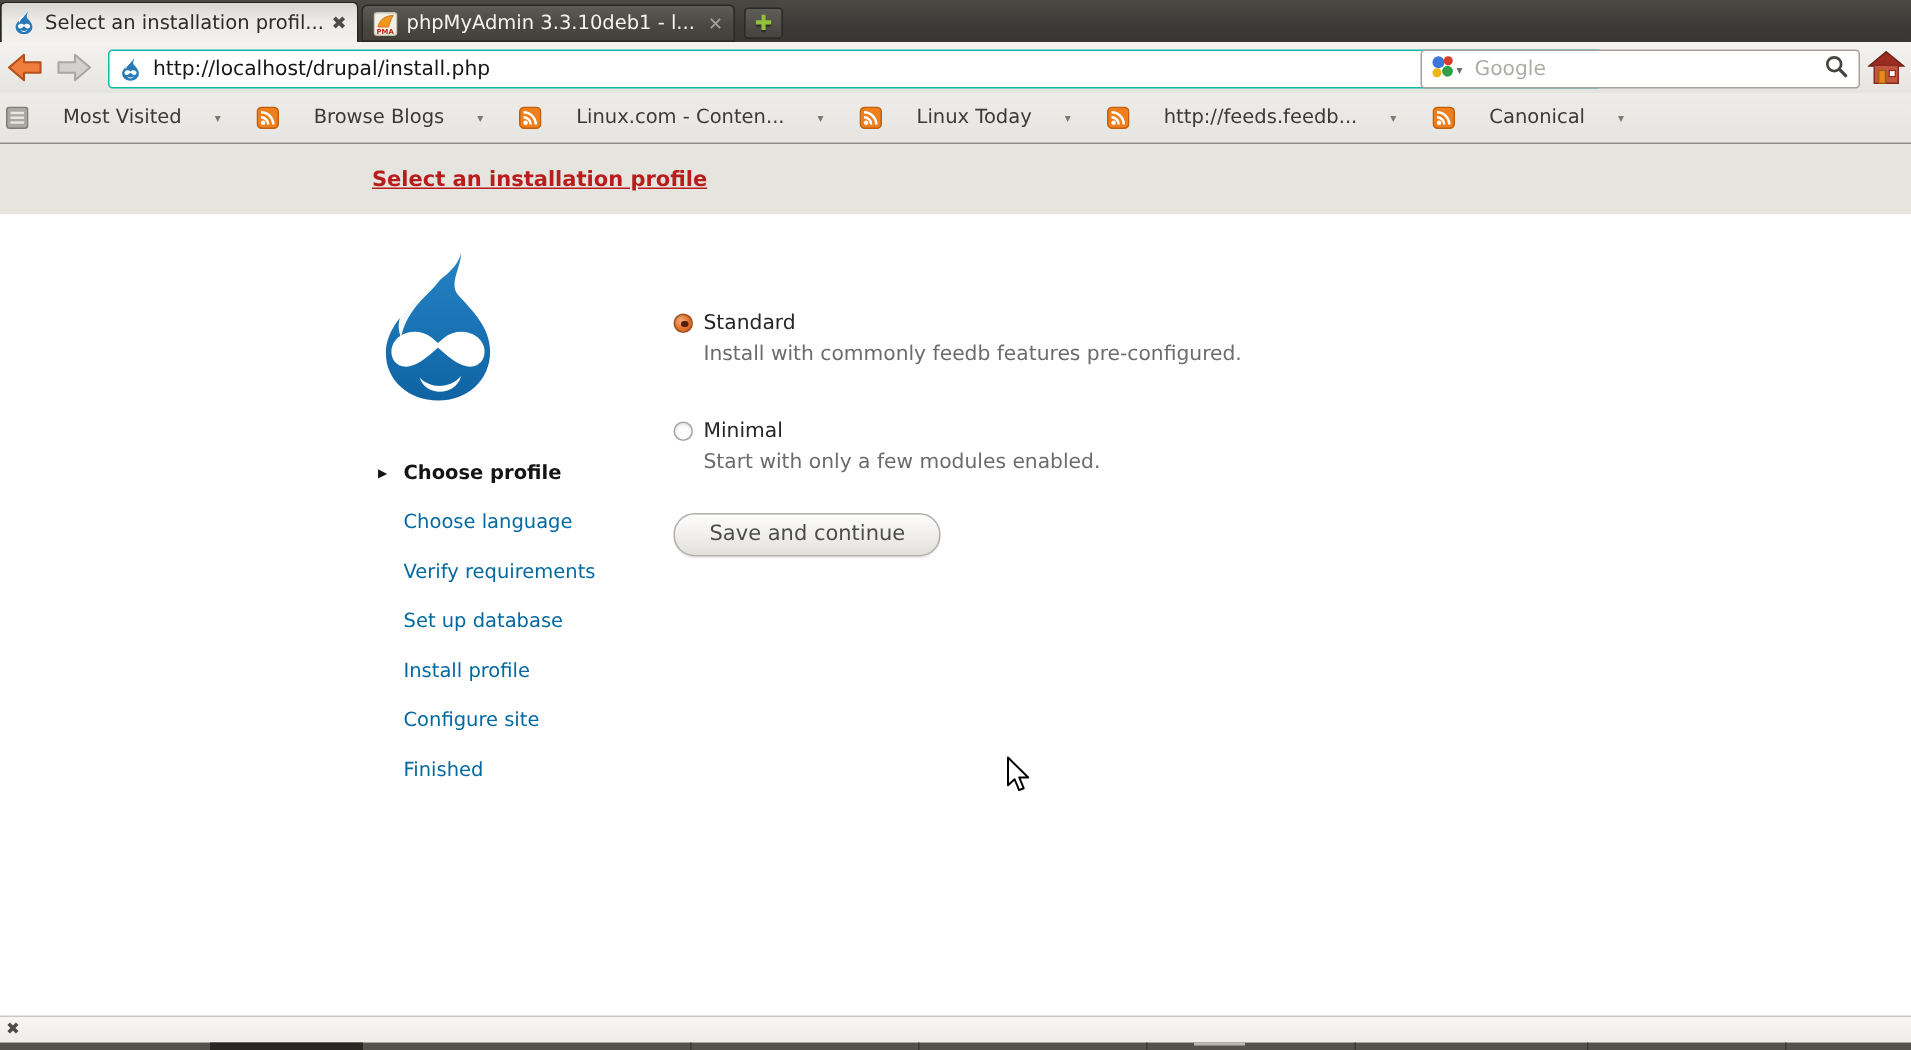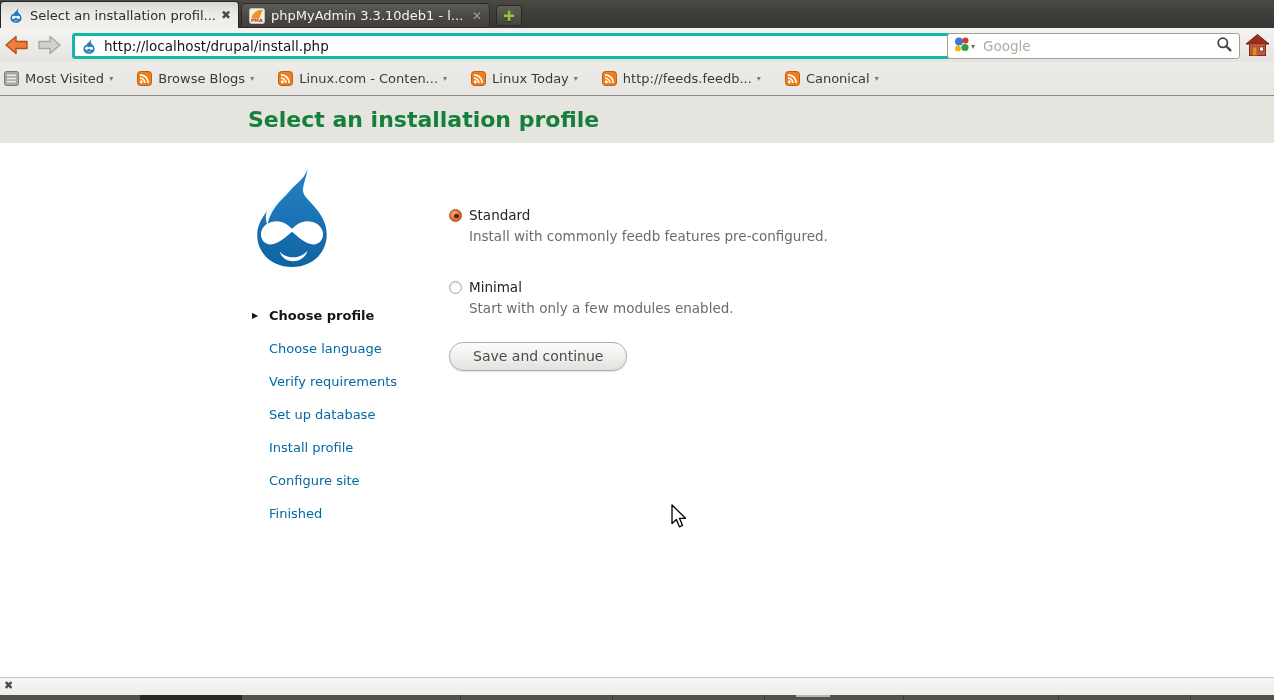--- a/index.html
+++ b/index.html
@@ -44,21 +44,21 @@
   .favicon { width:16px; height:16px; flex:0 0 auto; }
 
   
   .navbar {
     position:absolute; top:28px; left:0; width:1274px; height:34px;
     background: linear-gradient(180deg,#f4f3f1 0%, #ebe9e6 70%, #e6e4e0 100%);
   }
   .nav-arrow { position:absolute; top:34px; width:26px; height:22px; }
   .urlbar {
     position:absolute; left:72px; top:33px; width:996px; height:26px;
-    background:#fff; border:3px solid #14b8a6; border-radius:3px;
+    background:#fff; border:1px solid #14b8a6; border-radius:3px;
     display:flex; align-items:center; padding:0 4px 0 6px;
   }
   .urlbar input {
     flex:1; border:none; outline:none; font-family:inherit;
     font-size:13.5px; color:#161616; margin-left:7px; background:transparent;
   }
   .urlbar-sep { width:1px; height:20px; background:#c3c1bd; margin:0 5px; }
   .caret { font-size:8px; color:#6f6d68; margin:0 2px; }
   .searchbox {
     position:absolute; left:947px; top:33px; width:293px; height:26px;
@@ -71,32 +71,32 @@
   }
   .searchbox input::placeholder { color:#aeaca7; opacity:1; }
   .homebtn { position:absolute; left:1245px; top:33px; width:25px; height:25px; }
 
   
   .bookmarksbar {
     position:absolute; top:62px; left:0; width:1274px; height:33px;
     background: linear-gradient(180deg,#eeece9 0%, #e7e5e1 100%);
     display:flex; align-items:center; gap:24px; padding:0 0 0 4px;
   }
-  .bm-item { display:flex; align-items:center; gap:5px; cursor:default; }
+  .bm-item { display:flex; align-items:center; gap:22px; cursor:default; }
   .bm-label { font-size:13px; color:#3a3a3a; white-space:nowrap; }
   .bm-caret { font-size:8px; color:#7b7973; }
 
   
   .page-header {
     position:absolute; top:95px; left:0; width:1274px; height:48px;
     background:#e6e4de; border-top:1px solid #8d8b87;
   }
   .page-title {
     position:absolute; left:248px; top:0; height:48px; line-height:48px;
-    font-size:22px; font-weight:bold; color:#15803d;
+    font-size:14px; font-weight:bold; color:#b91c1c;text-decoration:underline;
   }
 
   
   .content { position:absolute; top:143px; left:0; width:1274px; height:534px; background:#fff; }
   .drupal-logo { position:absolute; left:246px; top:24px; width:92px; height:104px; }
 
   .steps { position:absolute; left:252px; top:156px; list-style:none; }
   .step { height:33px; display:flex; align-items:center; font-size:13px; color:#0369a1; padding-left:17px; }
   .step-active { padding-left:0; color:#141414; font-weight:bold; }
   .step-arrow { font-size:8px; color:#141414; width:17px; }

